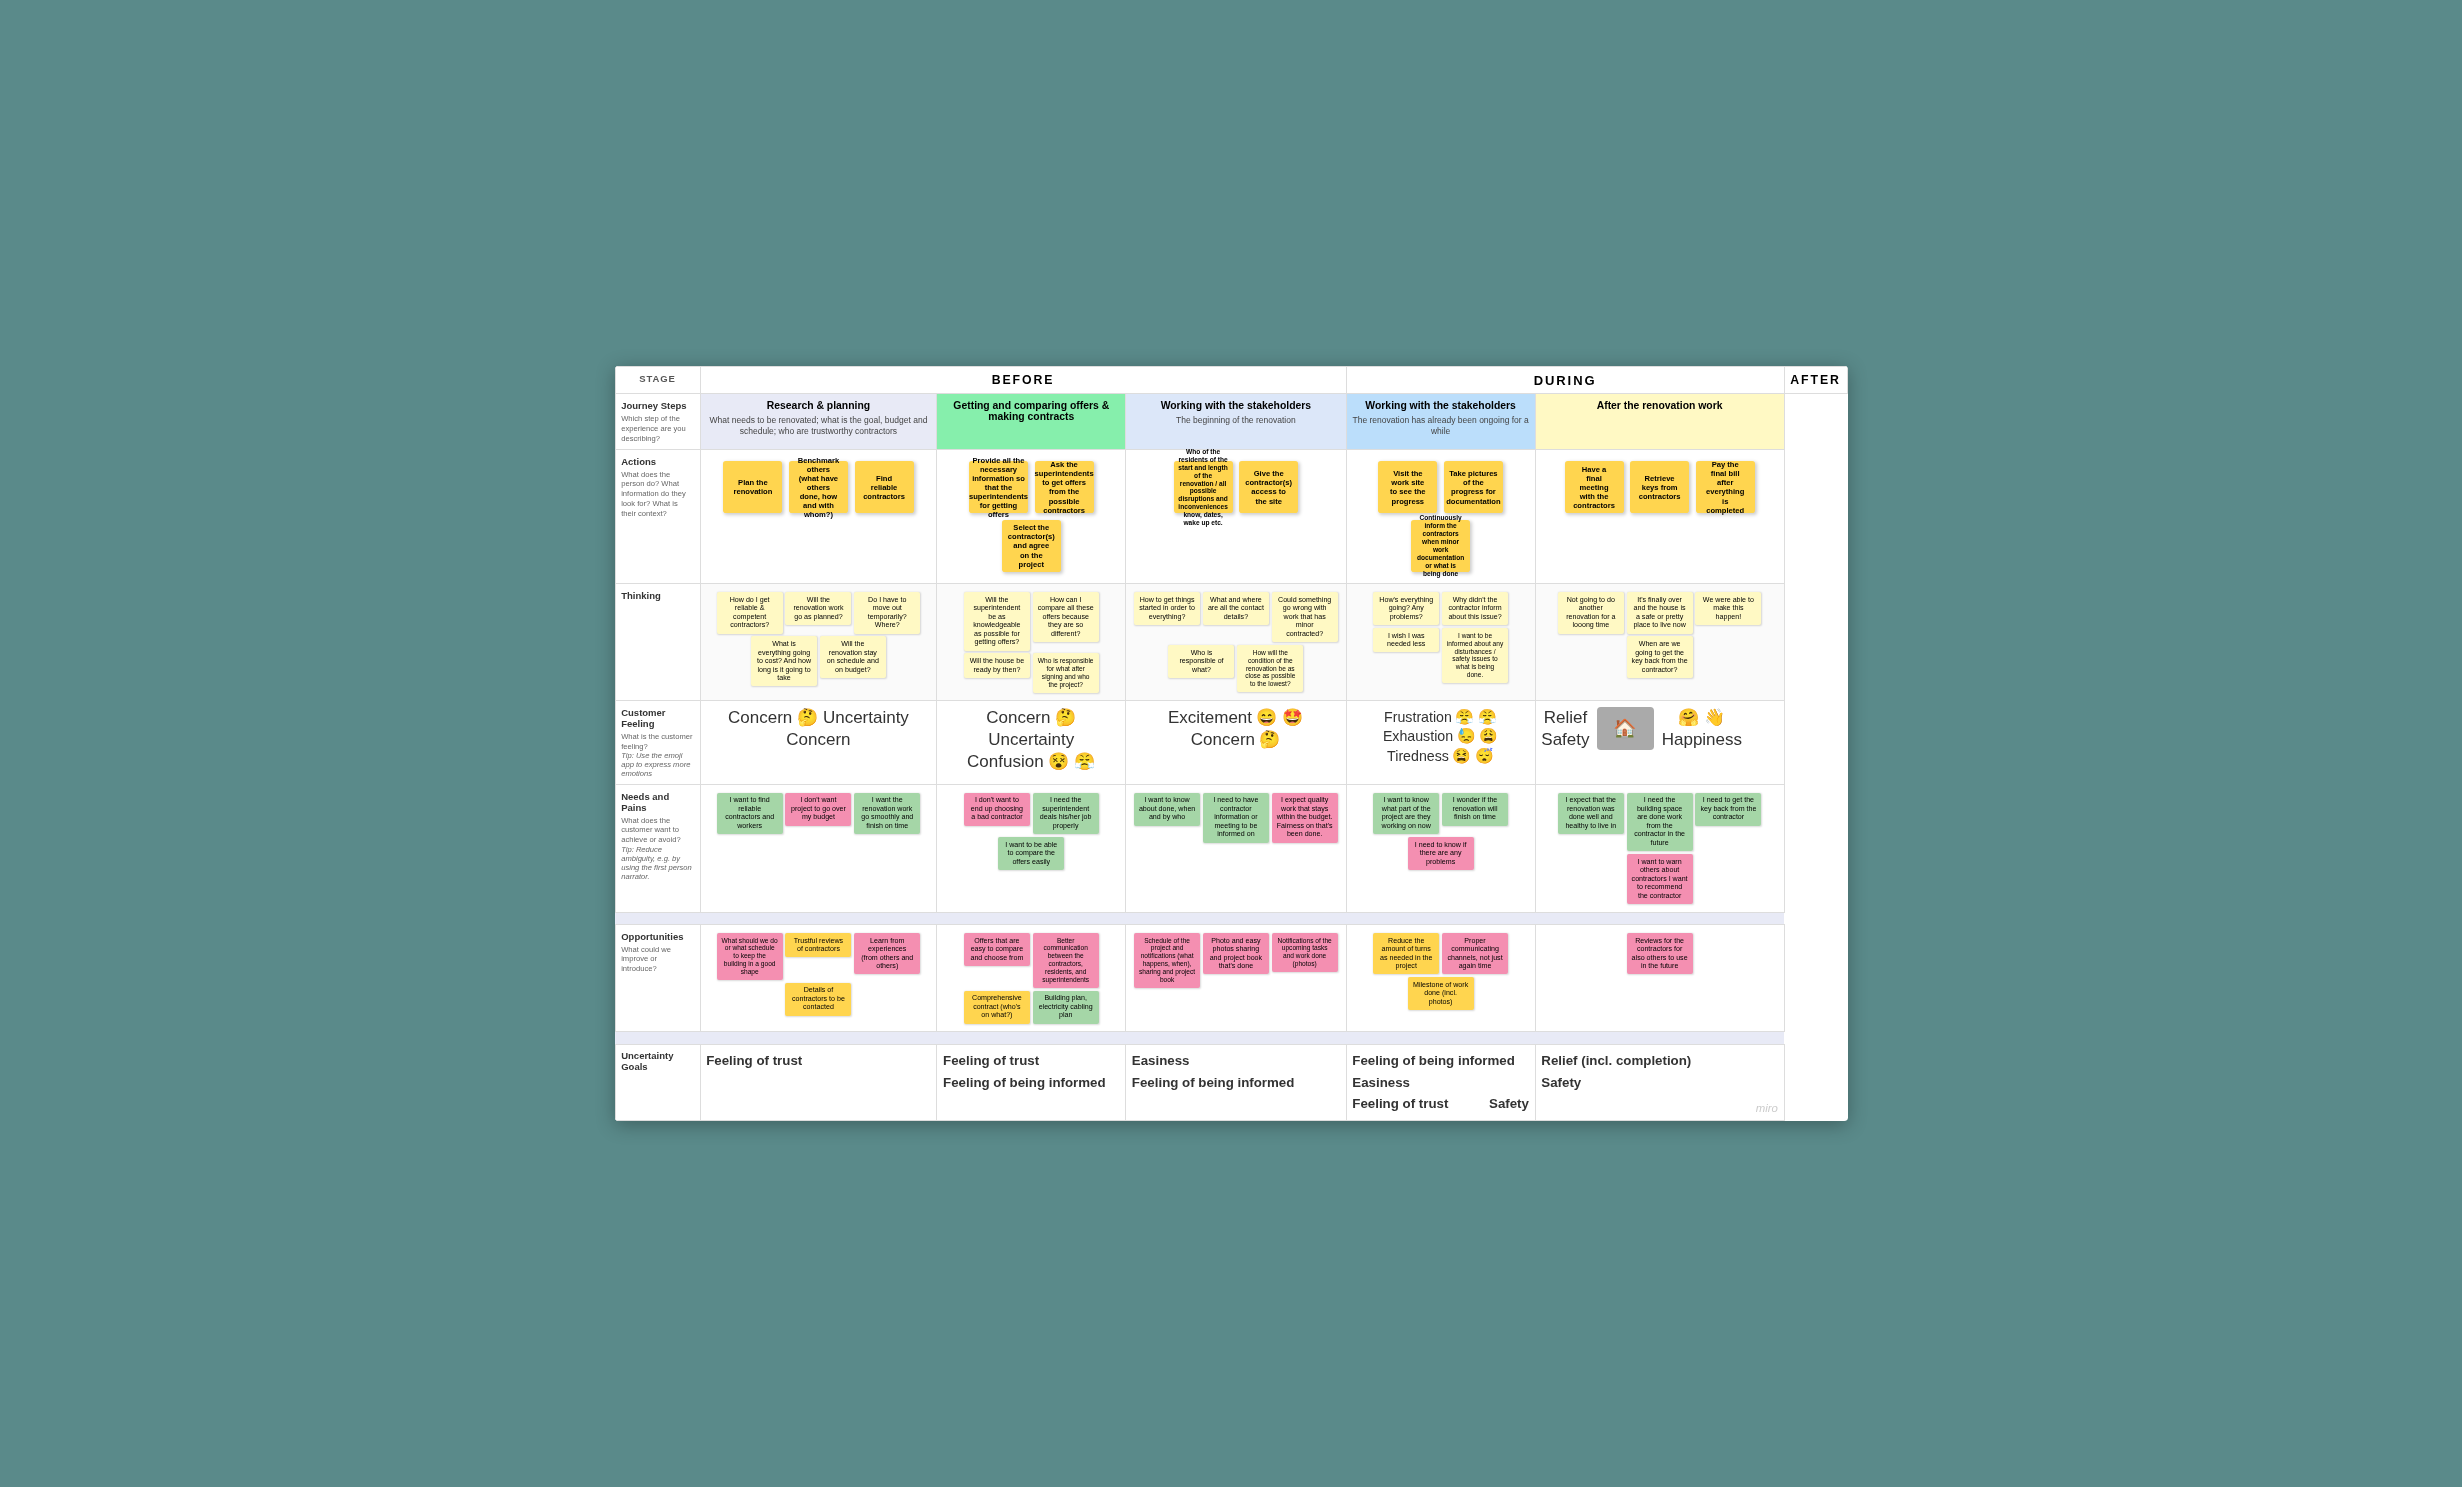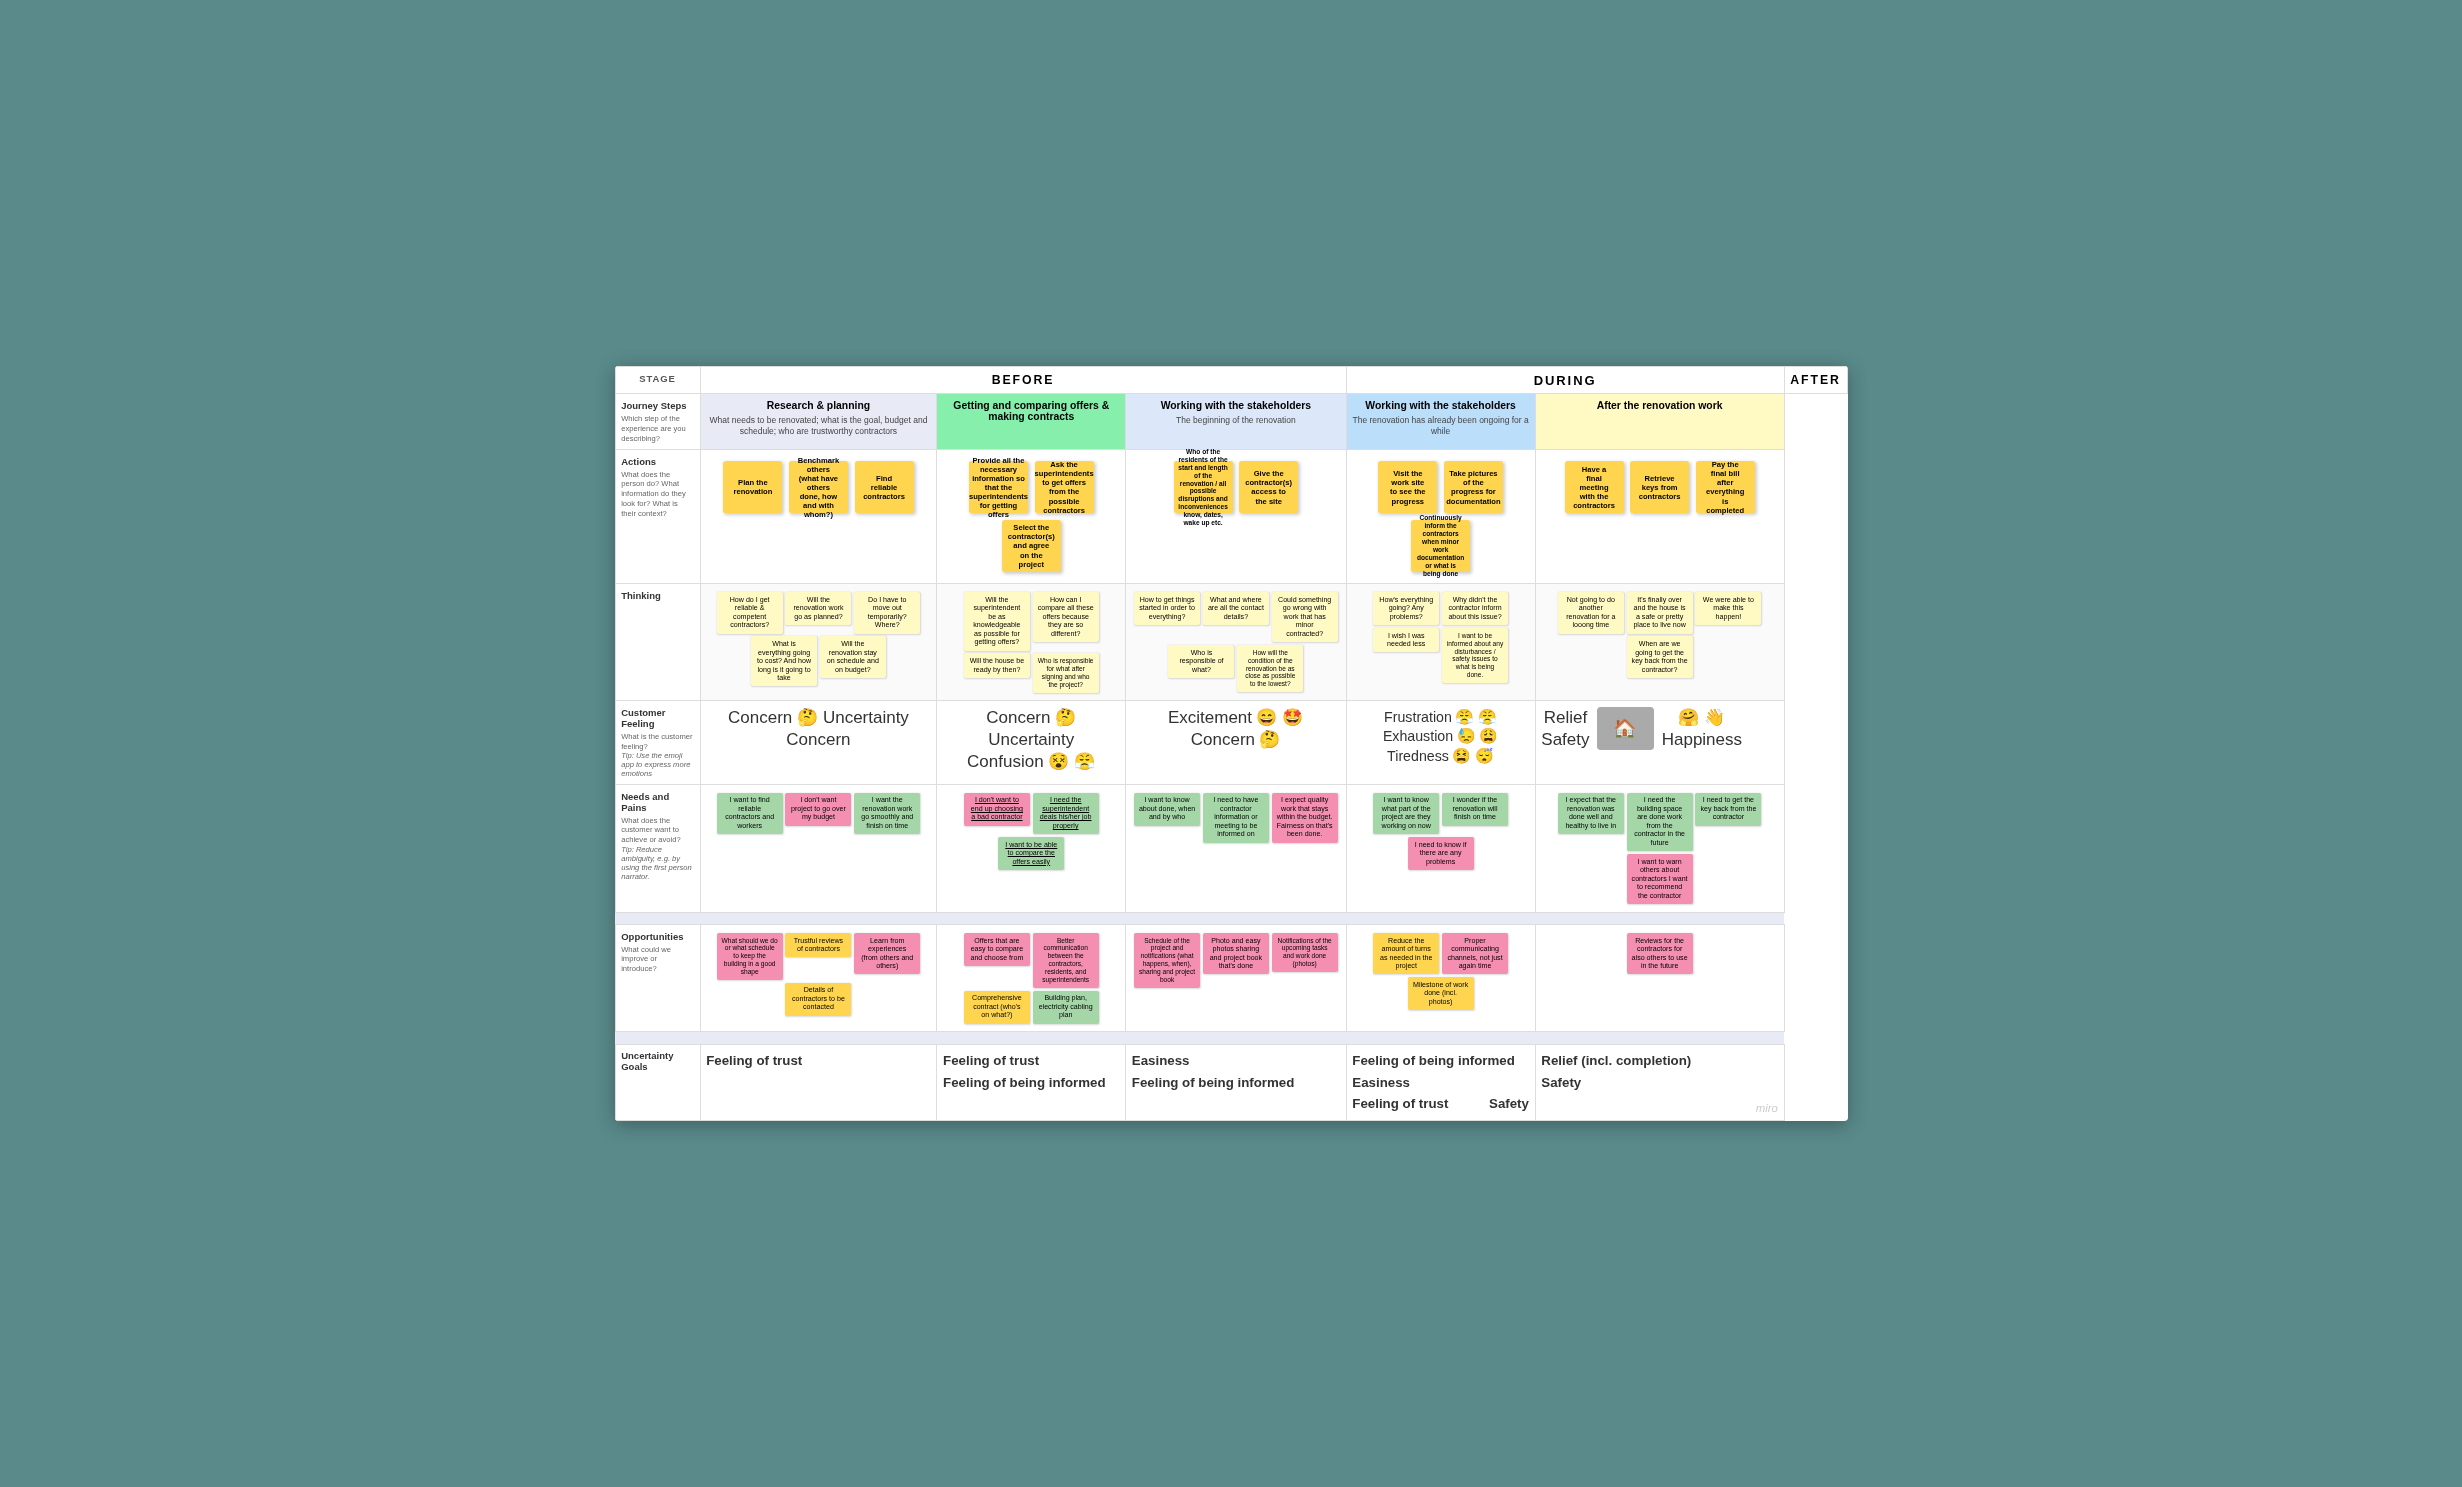--- a/index.html
+++ b/index.html
@@ -388,21 +388,21 @@
         </td>
 
         <td style="padding:3.8px;">
           <div class="sticky-container">
             <span class="sticky sticky-green">I want to find reliable contractors and workers</span>
             <span class="sticky sticky-pink">I don't want project to go over my budget</span>
             <span class="sticky sticky-green">I want the renovation work go smoothly and finish on time</span>
           </div>
         </td>
 
-        <td style="padding:3.8px;text-decoration:underline;">
+        <td style="padding:3.8px;">
           <div class="sticky-container">
             <span class="sticky sticky-pink">I don't want to end up choosing a bad contractor</span>
             <span class="sticky sticky-green">I need the superintendent deals his/her job properly</span>
             <span class="sticky sticky-green">I want to be able to compare the offers easily</span>
           </div>
         </td>
 
         <td style="padding:3.8px;">
           <div class="sticky-container">
             <span class="sticky sticky-green">I want to know about done, when and by who</span>

